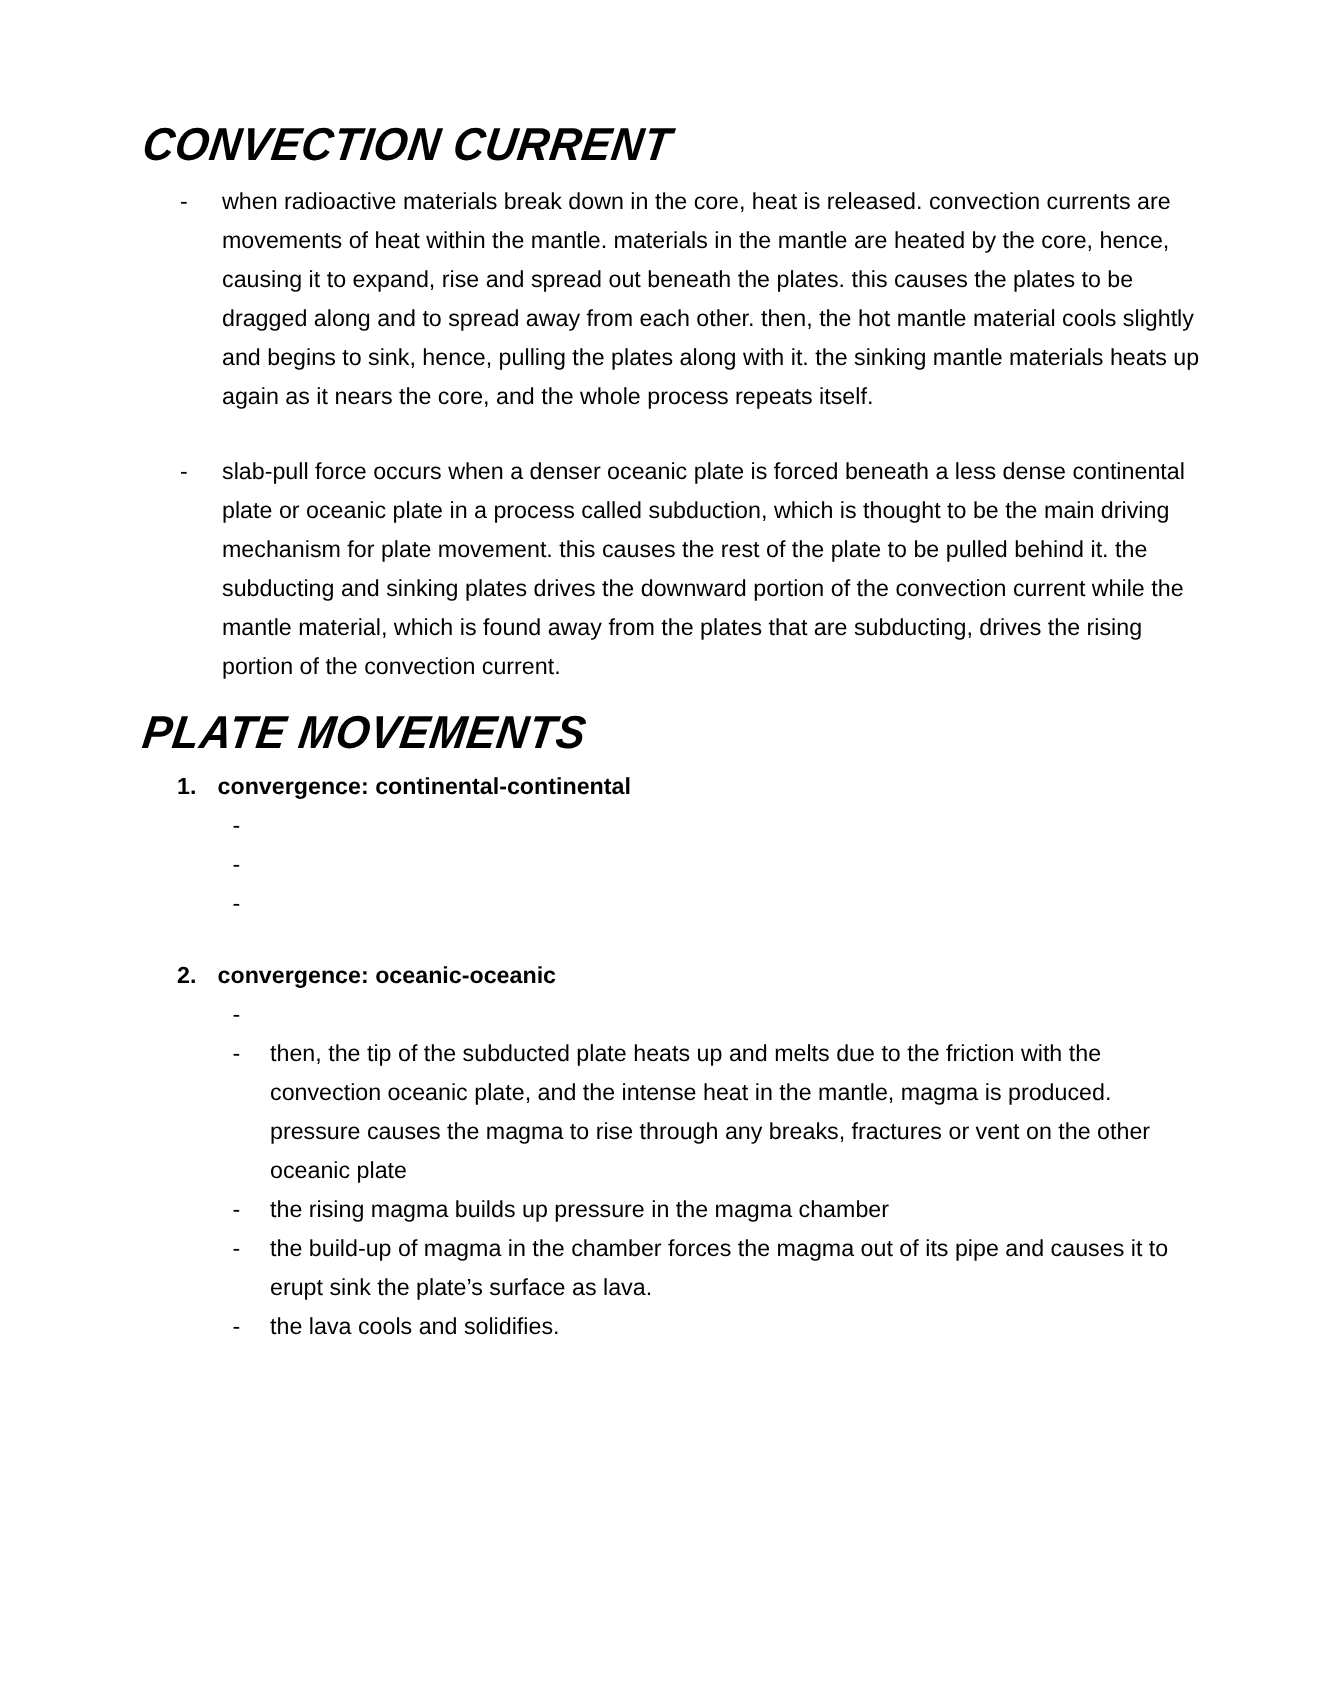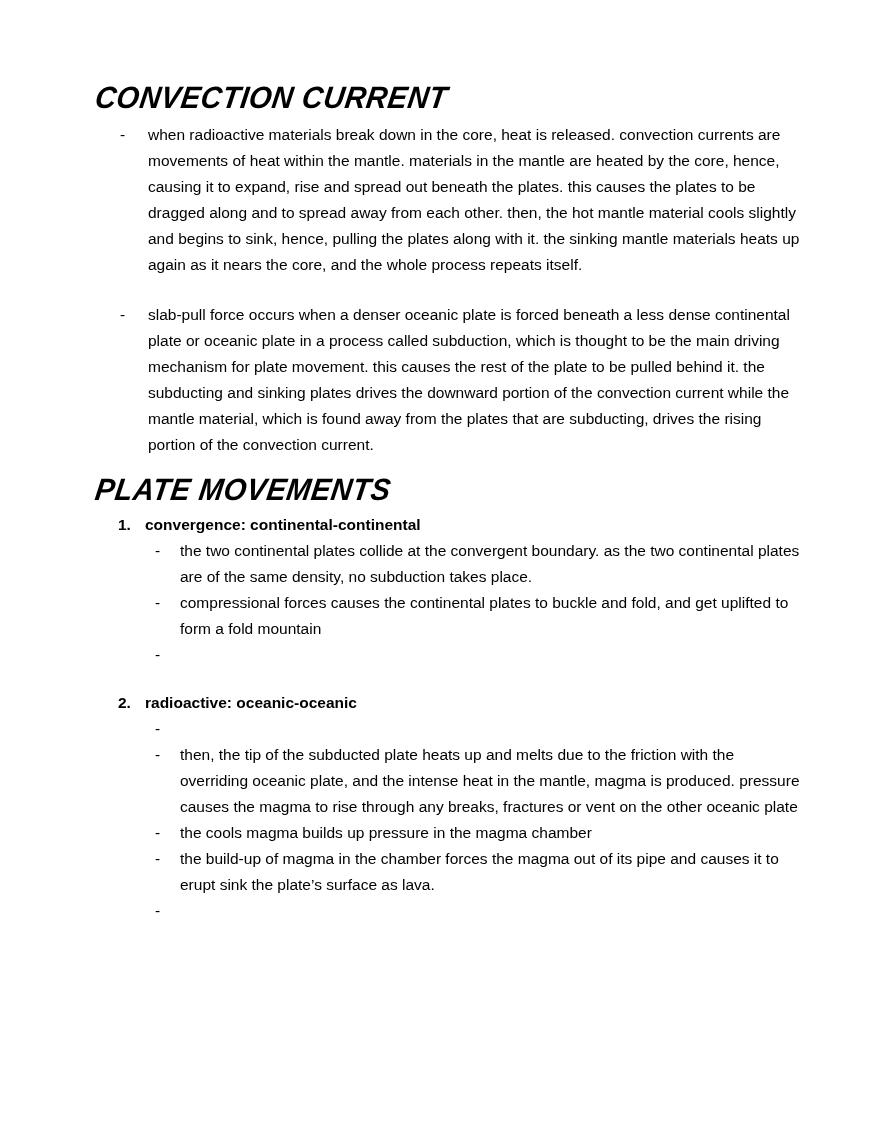--- a/index.html
+++ b/index.html
@@ -108,53 +108,52 @@
   <div class="body-txt">
 
     <div class="num-item">
       <div class="num-head">
         <span class="num">1.</span>
         <span class="txt">convergence: continental-continental</span>
       </div>
       <ul class="plain">
         <li class="b2">
           <span class="marker">-</span>
-          <span class="txt">the two continental plates collide at the convergent boundary. as the two continental plates are of the same density, no subduction takes place.</span>
         </li>
         <li class="b2">
           <span class="marker">-</span>
-          <span class="txt">compressional forces causes the continental plates to buckle and fold, and get uplifted to form a fold mountain</span>
         </li>
         <li class="b2">
           <span class="marker">-</span>
         </li>
       </ul>
     </div>
 
     <div class="num-item">
       <div class="num-head">
         <span class="num">2.</span>
-        <span class="txt">radioactive: oceanic-oceanic</span>
+        <span class="txt">convergence: oceanic-oceanic</span>
       </div>
       <ul class="plain">
         <li class="b2">
           <span class="marker">-</span>
         </li>
         <li class="b2">
           <span class="marker">-</span>
-          <span class="txt">then, the tip of the subducted plate heats up and melts due to the friction with the overriding oceanic plate, and the intense heat in the mantle, magma is produced. pressure causes the magma to rise through any breaks, fractures or vent on the other oceanic plate</span>
+          <span class="txt">then, the tip of the subducted plate heats up and melts due to the friction with the convection oceanic plate, and the intense heat in the mantle, magma is produced. pressure causes the magma to rise through any breaks, fractures or vent on the other oceanic plate</span>
         </li>
         <li class="b2">
           <span class="marker">-</span>
-          <span class="txt">the cools magma builds up pressure in the magma chamber</span>
+          <span class="txt">the rising magma builds up pressure in the magma chamber</span>
         </li>
         <li class="b2">
           <span class="marker">-</span>
           <span class="txt">the build-up of magma in the chamber forces the magma out of its pipe and causes it to erupt sink the plate’s surface as lava.</span>
         </li>
         <li class="b2">
           <span class="marker">-</span>
+          <span class="txt">the lava cools and solidifies.</span>
         </li>
       </ul>
     </div>
 
   </div>
 </div>
 
 </body></html>

